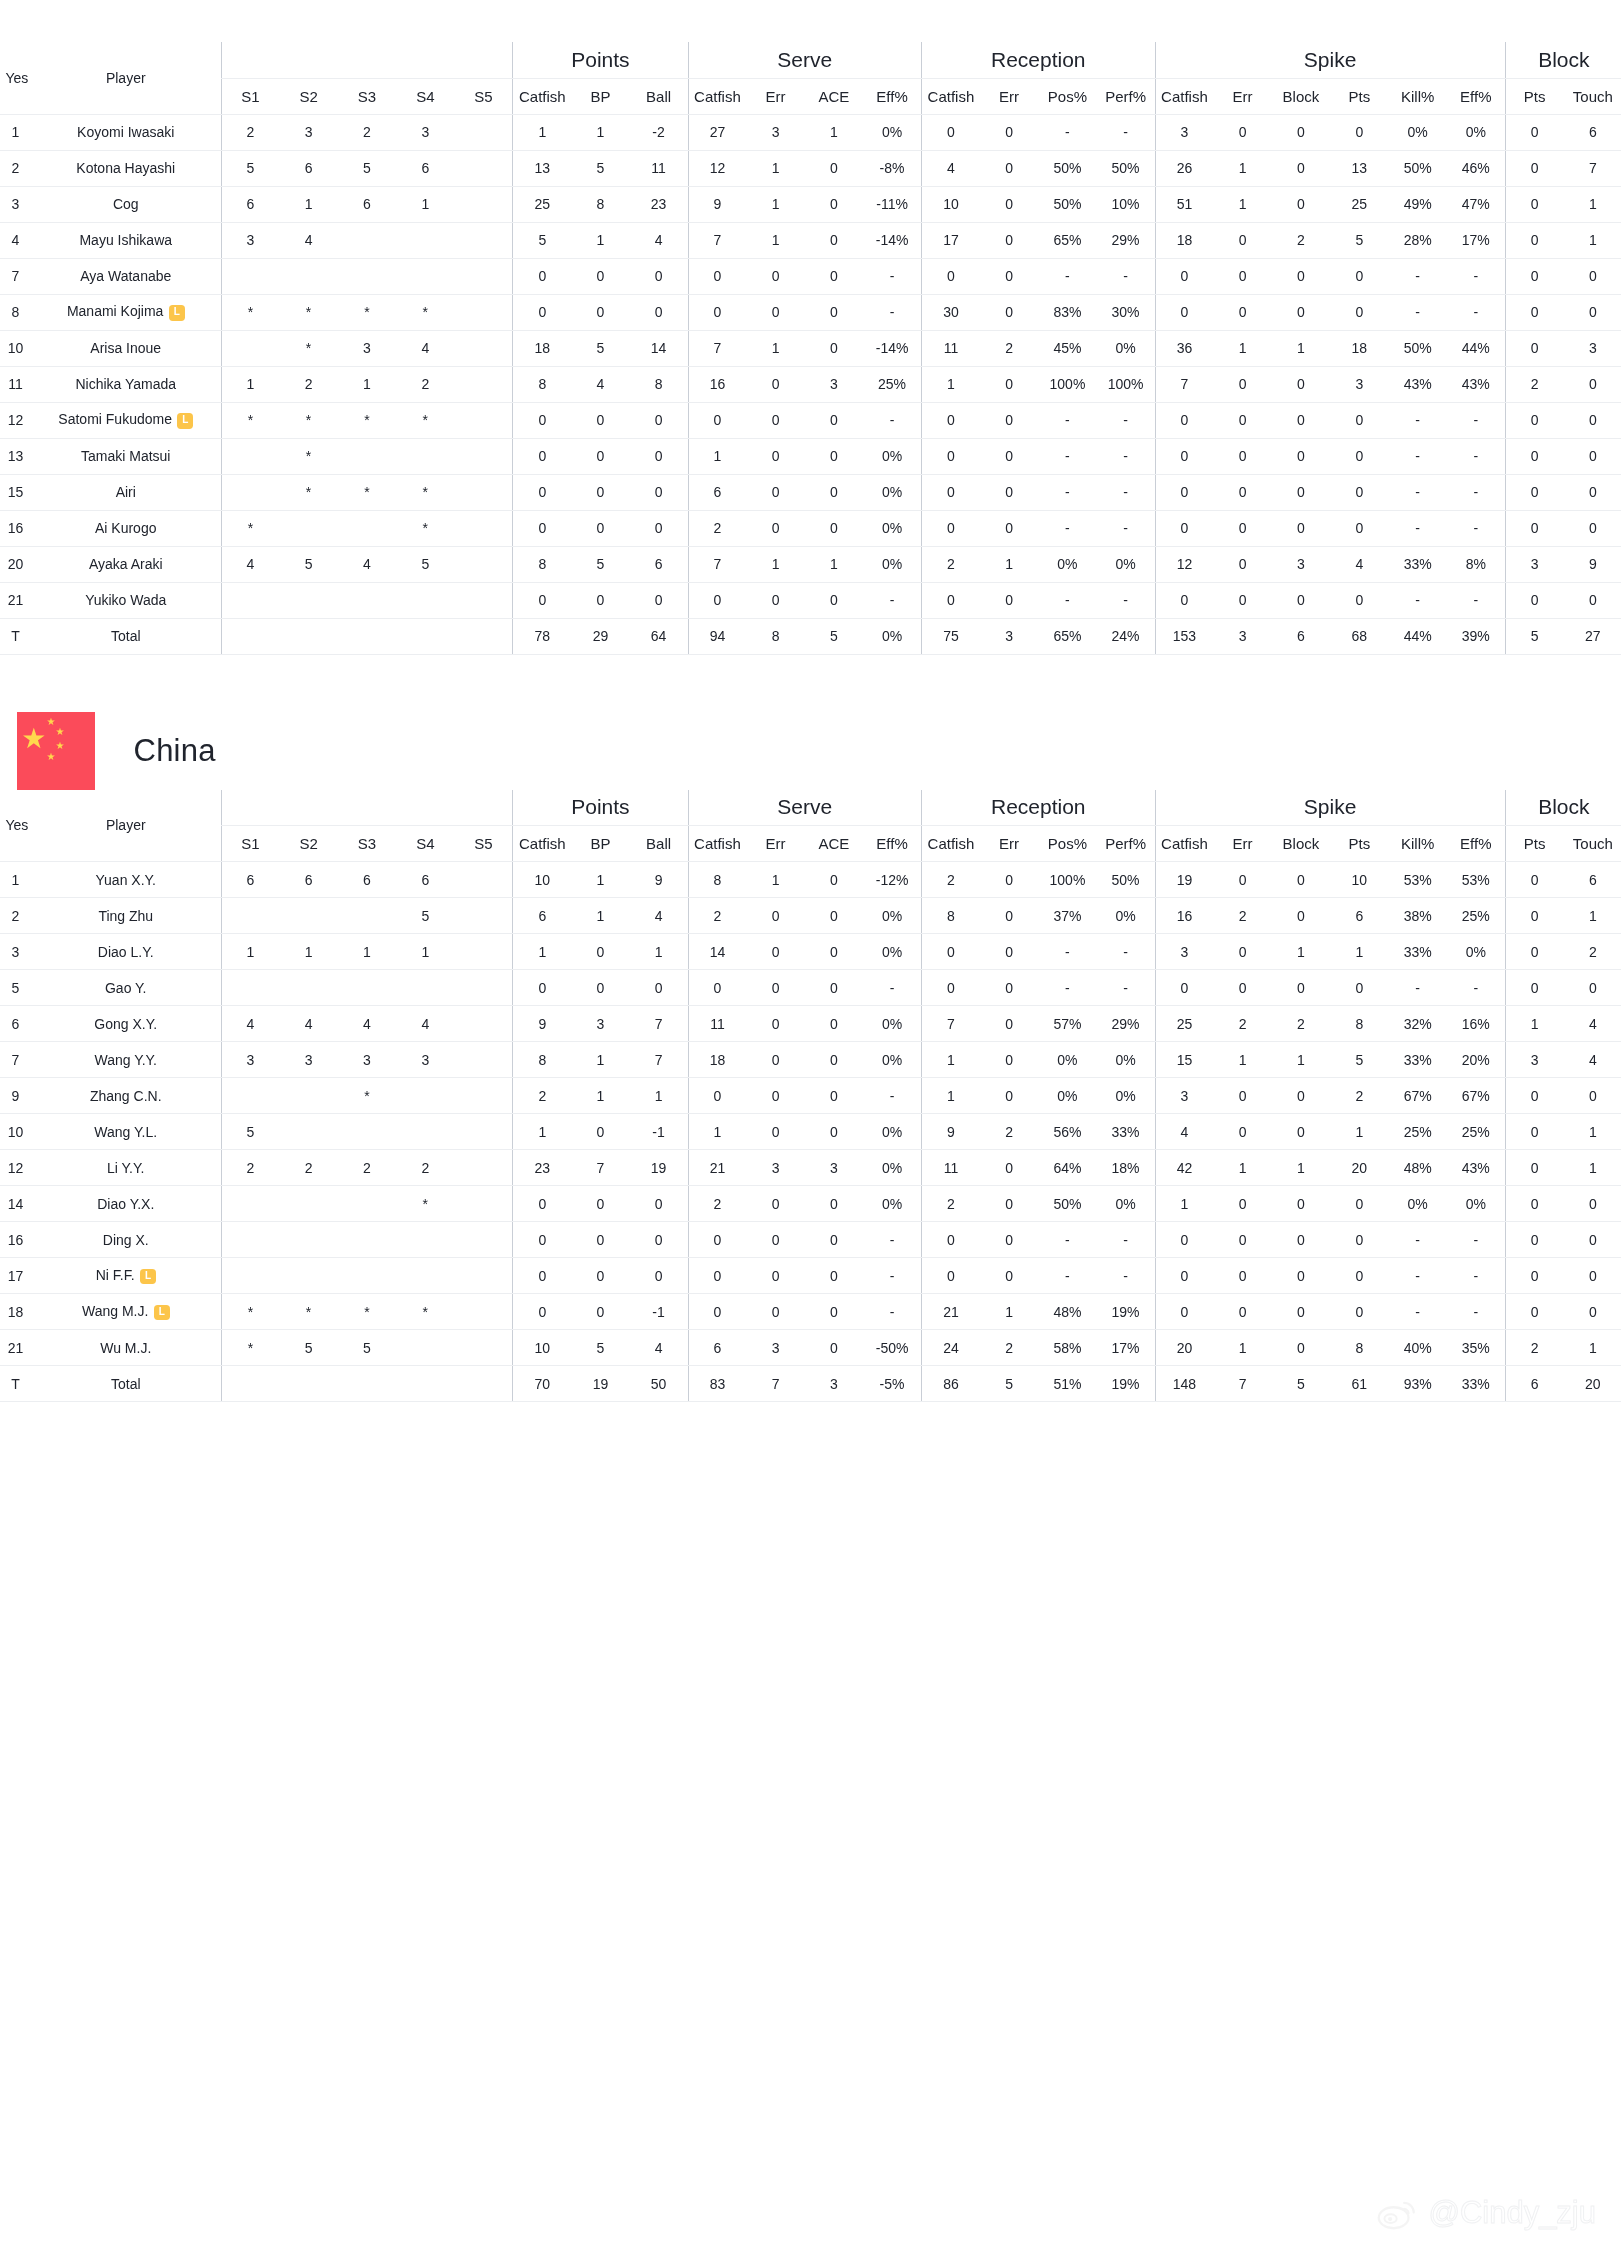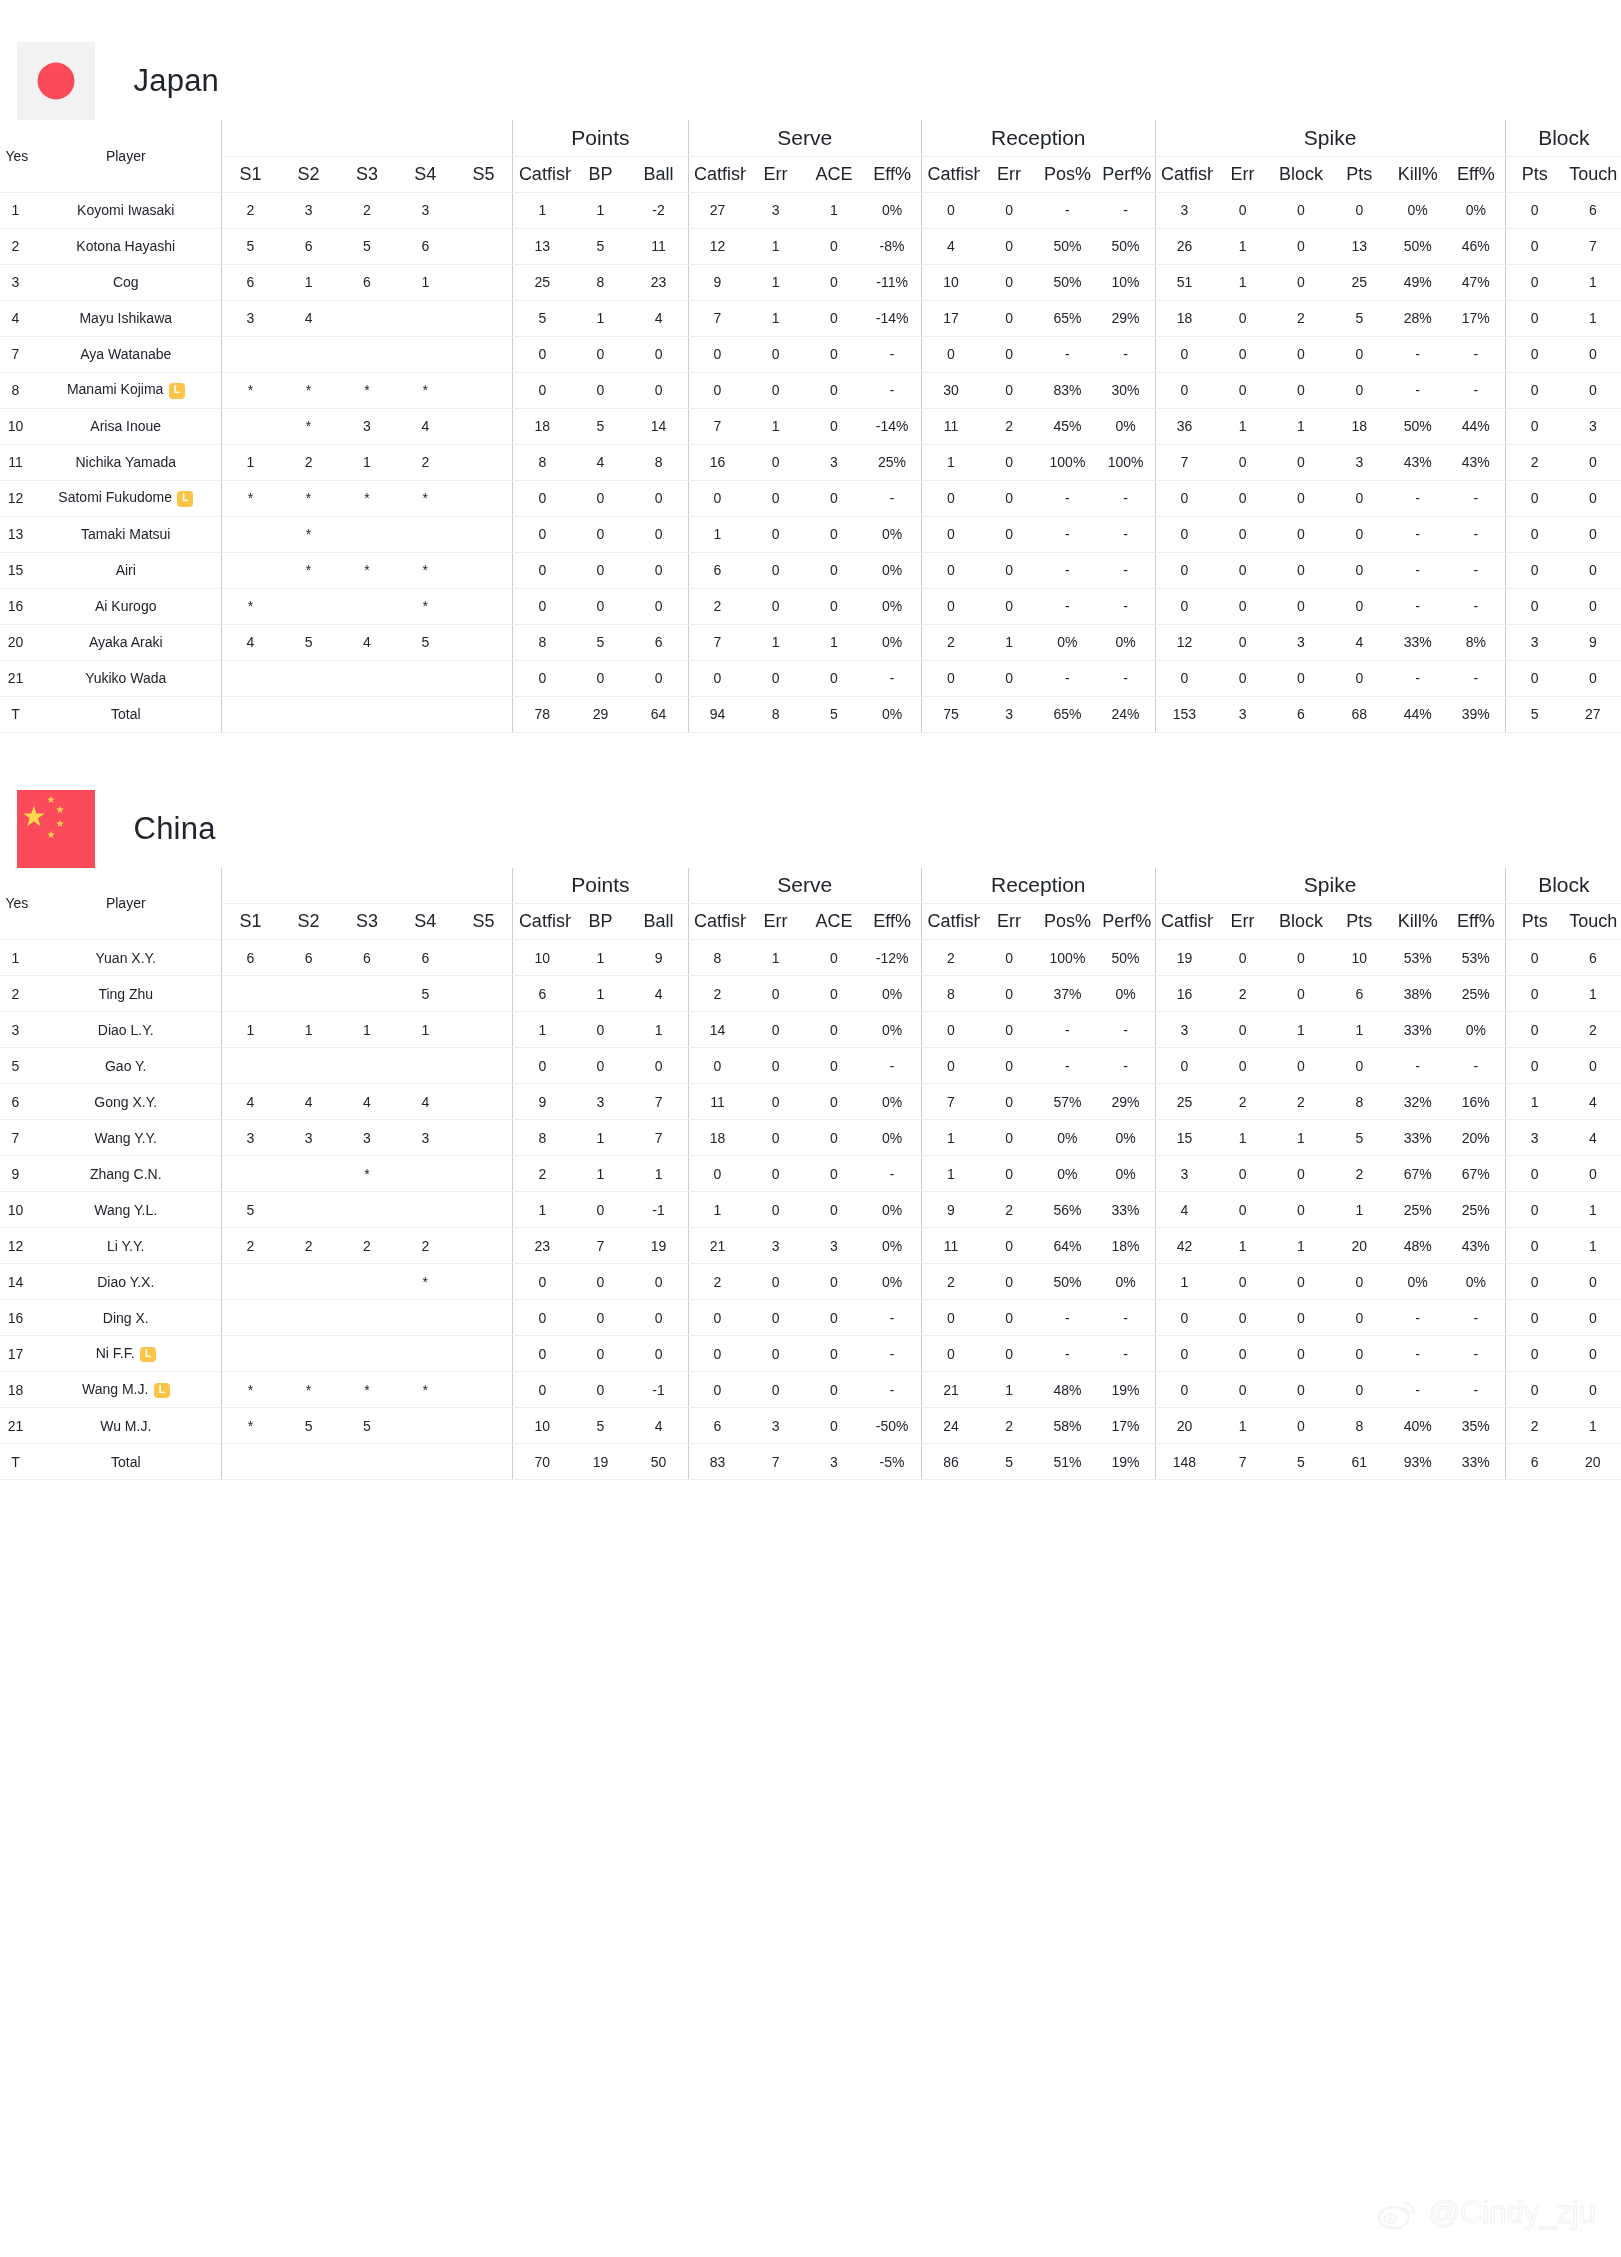--- a/index.html
+++ b/index.html
@@ -84,21 +84,21 @@
   th.grp {
     text-align: left;
     font-size: 21px;
     height: 42px;
     border-bottom: 0.9px solid #eceef1;
     padding-left: 9.2px;
     color: #20242d;
   }
   th.sub {
     height: 37px;
-    font-size: 18px;
+    font-size: 15px;
     color: #20242d;
     border-bottom: 0.9px solid #dfe3e8;
   }
   th.noborder { border-bottom: none; }
 
   .col-yes  { width: 31px; }
   .col-name { width: 190px; }
   .col-s    { width: 27px; }
   .col-n    { width: 37px; }
   .col-w    { width: 44px; }
@@ -158,26 +158,20 @@
   }
   .top-pad { height: 42px; }
 </style>
 </head>
 <body>
 
 <div class="page">
   <div class="top-pad"></div>
 
   <div id="teams-root">
-      <div class="team-head">
-        <span class="flag flag-jp">
-          <span class="disc"></span>
-        </span>
-        <span class="team-name">Japan</span>
-      </div>
       <div class="tbl-wrap">
         <table class="stats">
           <thead>
             <tr>
               <th class="yes-h col-yes noborder" rowspan="2">Yes</th>
               <th class="name-h col-name noborder" rowspan="2">Player</th>
               <th class="grp vsep noborder" colspan="5">&nbsp;</th>
               <th class="grp vsep" colspan="3">Points</th>
               <th class="grp vsep" colspan="4">Serve</th>
               <th class="grp vsep" colspan="4">Reception</th>

